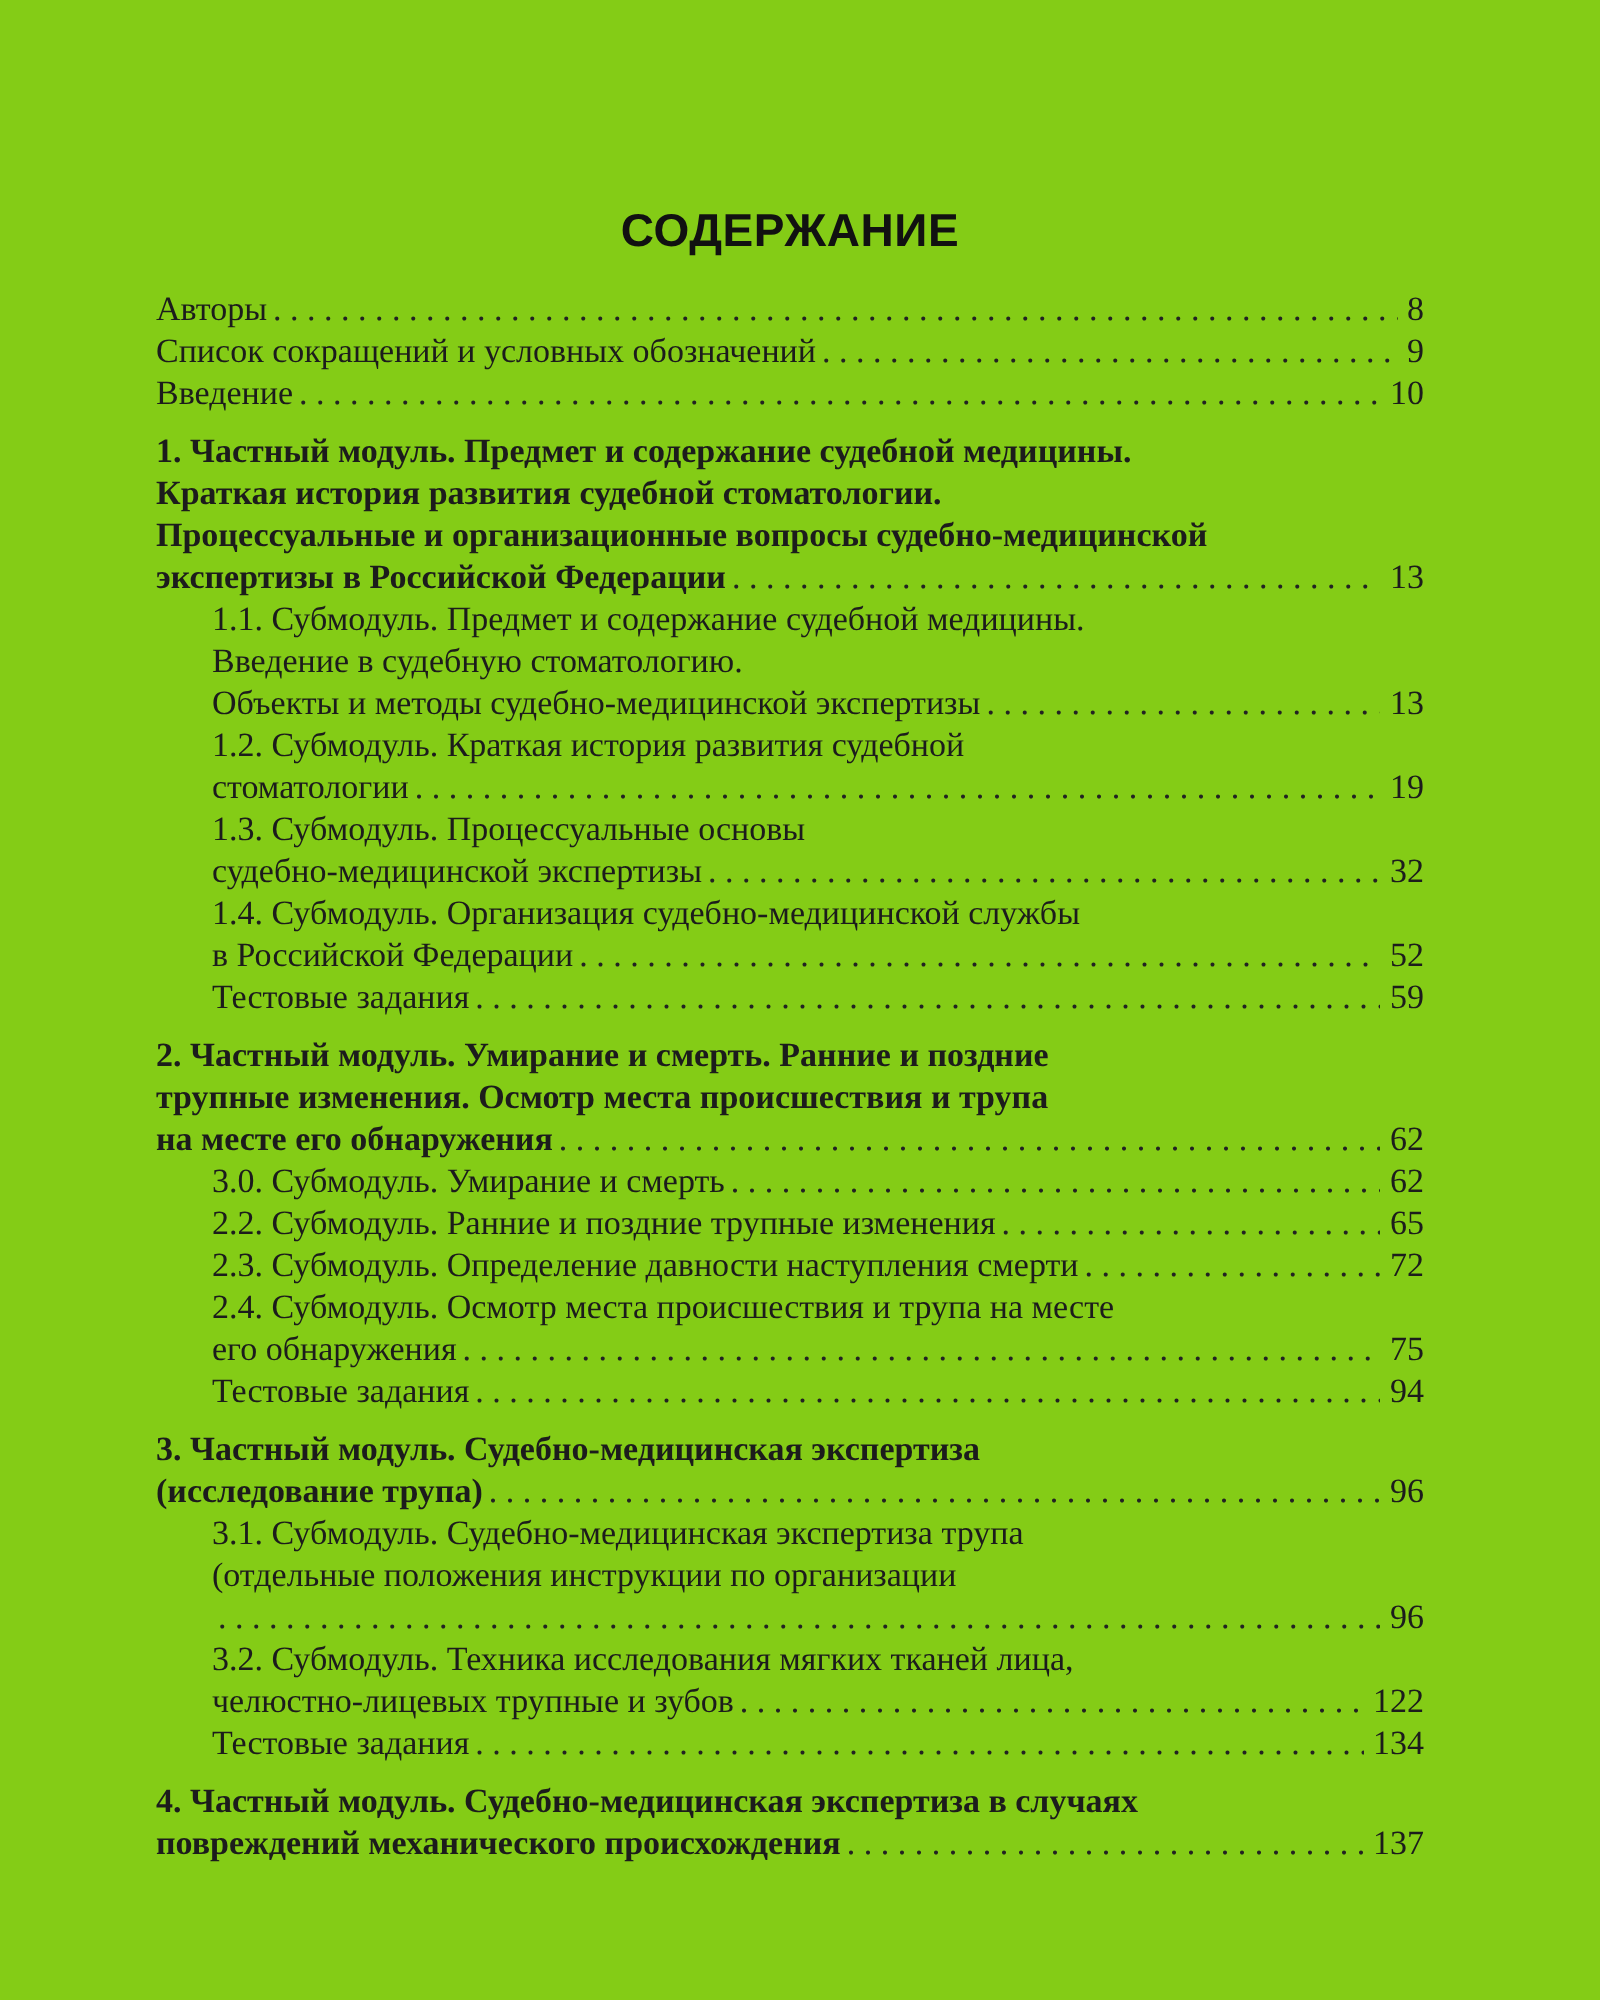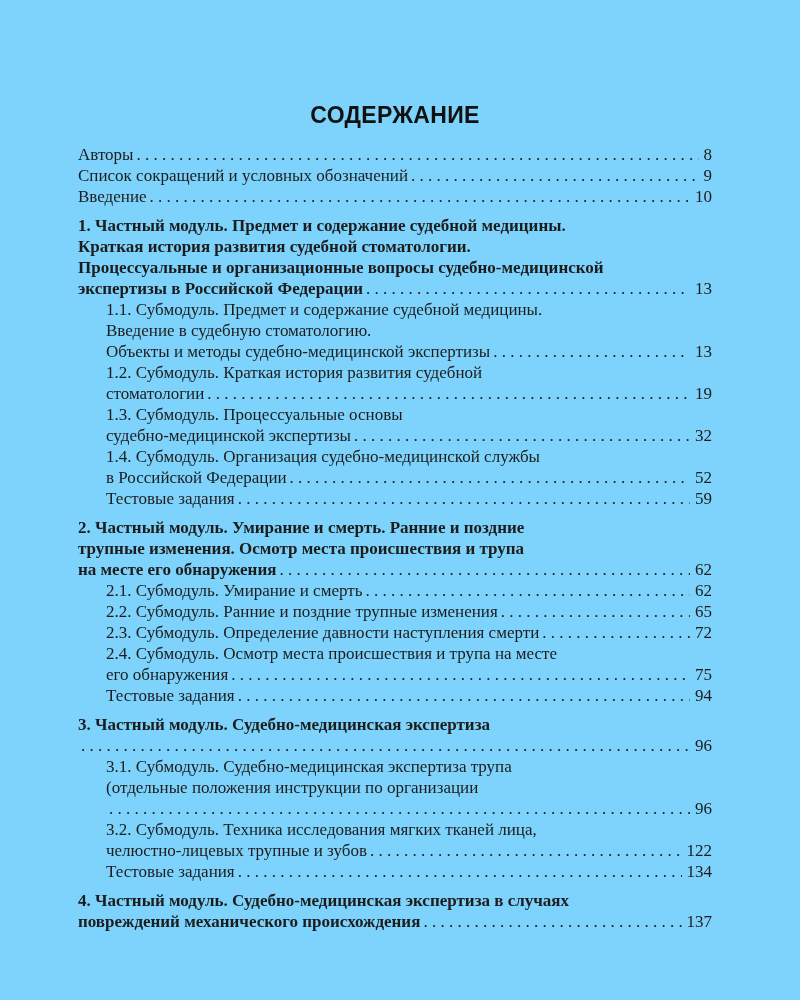--- a/index.html
+++ b/index.html
@@ -4,21 +4,21 @@
 <style>
   html, body {
     margin: 0;
     padding: 0;
     background: #ffffff;
   }
   .page {
     position: relative;
     width: 800px;
     height: 1000px;
-    background: #7dd3fc;
+    background: #84cc16;
     color: #1c1c1c;
     font-family: "Liberation Serif", "DejaVu Serif", serif;
     font-size: 17px;
     overflow: hidden;
     box-sizing: border-box;
     padding-top: 104px;
   }
   .content {
     margin-left: 78px;
     width: 634px;
@@ -147,21 +147,21 @@
           <div class="line"><span class="txt">2. Частный модуль. Умирание и смерть. Ранние и поздние</span></div>
           <div class="line"><span class="txt">трупные изменения. Осмотр места происшествия и трупа</span></div>
           <div class="line row">
             <span class="txt">на месте его обнаружения </span>
             <span class="leader" aria-hidden="true">. . . . . . . . . . . . . . . . . . . . . . . . . . . . . . . . . . . . . . . . . . . . . . . . . . . . . . . . . . . . . . . . . . . . . . . . . . . . . . . . . . . . . . . . . . . . . . . . . . . . . . . . . . . . . . . . . . . . . . . . </span>
             <span class="pg">62</span>
           </div>
         </div>
         <div class="entry indent">
           <div class="line row">
-            <span class="txt">2.1. Субмодуль. Умирание и смерть </span>
+            <span class="txt">3.0. Субмодуль. Умирание и смерть </span>
             <span class="leader" aria-hidden="true">. . . . . . . . . . . . . . . . . . . . . . . . . . . . . . . . . . . . . . . . . . . . . . . . . . . . . . . . . . . . . . . . . . . . . . . . . . . . . . . . . . . . . . . . . . . . . . . . . . . . . . . . . . . . . . . . . . . . . . . . </span>
             <span class="pg">62</span>
           </div>
         </div>
         <div class="entry indent">
           <div class="line row">
             <span class="txt">2.2. Субмодуль. Ранние и поздние трупные изменения </span>
             <span class="leader" aria-hidden="true">. . . . . . . . . . . . . . . . . . . . . . . . . . . . . . . . . . . . . . . . . . . . . . . . . . . . . . . . . . . . . . . . . . . . . . . . . . . . . . . . . . . . . . . . . . . . . . . . . . . . . . . . . . . . . . . . . . . . . . . . </span>
             <span class="pg">65</span>
           </div>
@@ -184,20 +184,21 @@
         <div class="entry indent">
           <div class="line row">
             <span class="txt">Тестовые задания</span>
             <span class="leader" aria-hidden="true">. . . . . . . . . . . . . . . . . . . . . . . . . . . . . . . . . . . . . . . . . . . . . . . . . . . . . . . . . . . . . . . . . . . . . . . . . . . . . . . . . . . . . . . . . . . . . . . . . . . . . . . . . . . . . . . . . . . . . . . . </span>
             <span class="pg">94</span>
           </div>
         </div>
         <div class="entry bold gap">
           <div class="line"><span class="txt">3. Частный модуль. Судебно-медицинская экспертиза</span></div>
           <div class="line row">
+            <span class="txt">(исследование трупа) </span>
             <span class="leader" aria-hidden="true">. . . . . . . . . . . . . . . . . . . . . . . . . . . . . . . . . . . . . . . . . . . . . . . . . . . . . . . . . . . . . . . . . . . . . . . . . . . . . . . . . . . . . . . . . . . . . . . . . . . . . . . . . . . . . . . . . . . . . . . . </span>
             <span class="pg">96</span>
           </div>
         </div>
         <div class="entry indent">
           <div class="line"><span class="txt">3.1. Субмодуль. Судебно-медицинская экспертиза трупа</span></div>
           <div class="line"><span class="txt">(отдельные положения инструкции по организации</span></div>
           <div class="line row">
             <span class="leader" aria-hidden="true">. . . . . . . . . . . . . . . . . . . . . . . . . . . . . . . . . . . . . . . . . . . . . . . . . . . . . . . . . . . . . . . . . . . . . . . . . . . . . . . . . . . . . . . . . . . . . . . . . . . . . . . . . . . . . . . . . . . . . . . . </span>
             <span class="pg">96</span>

